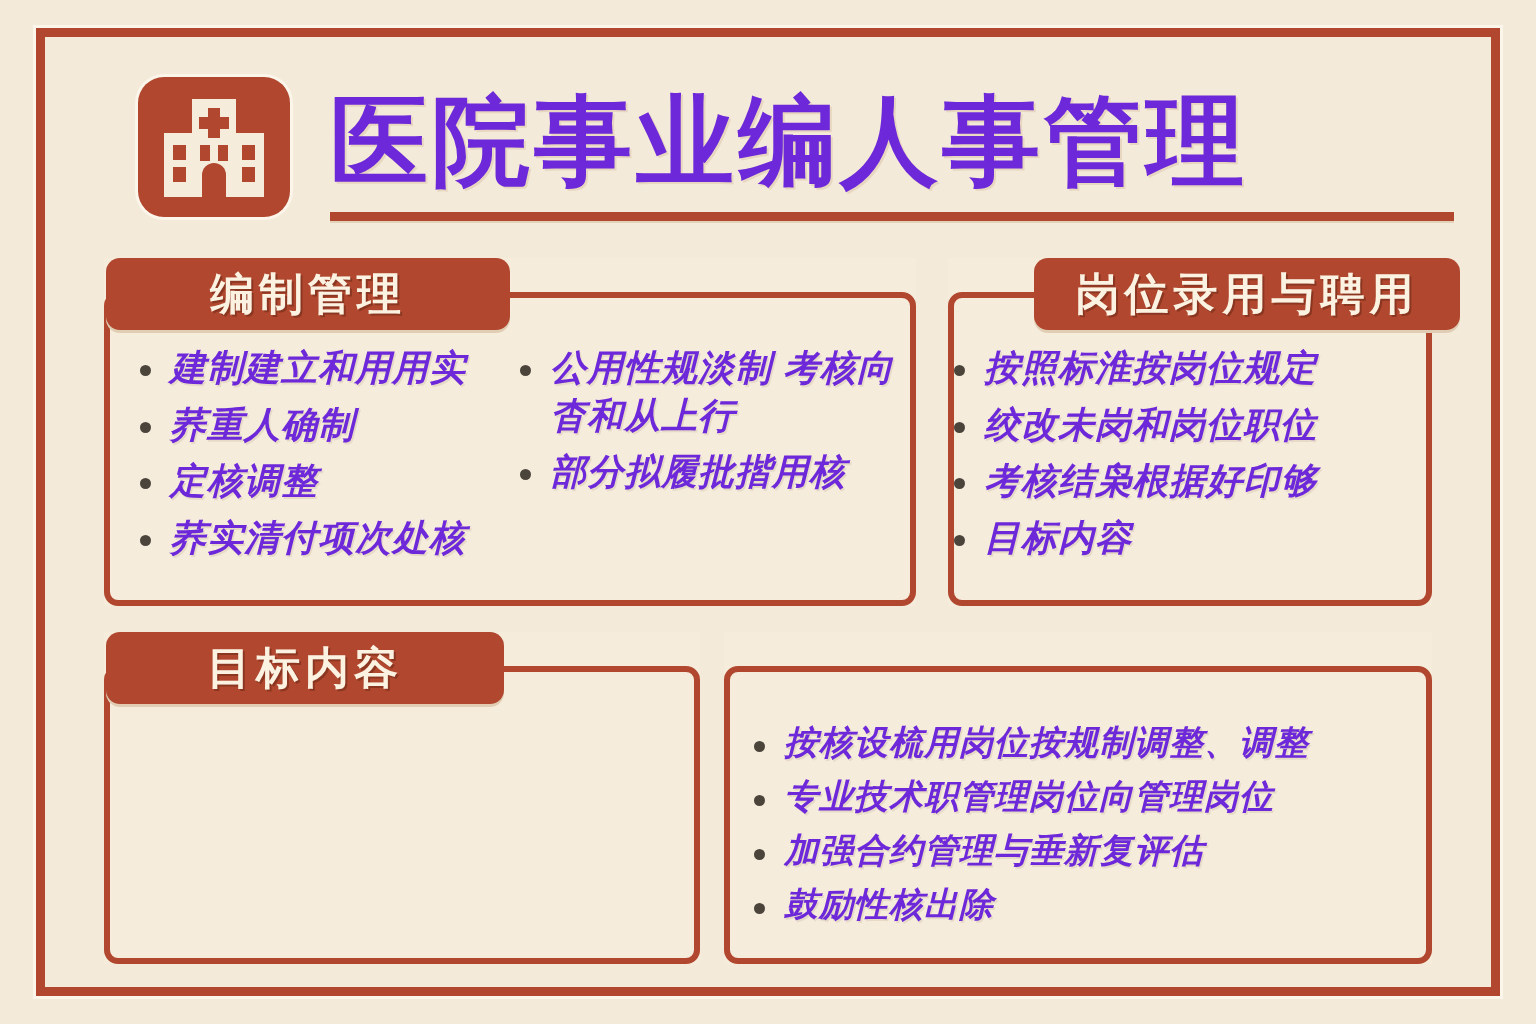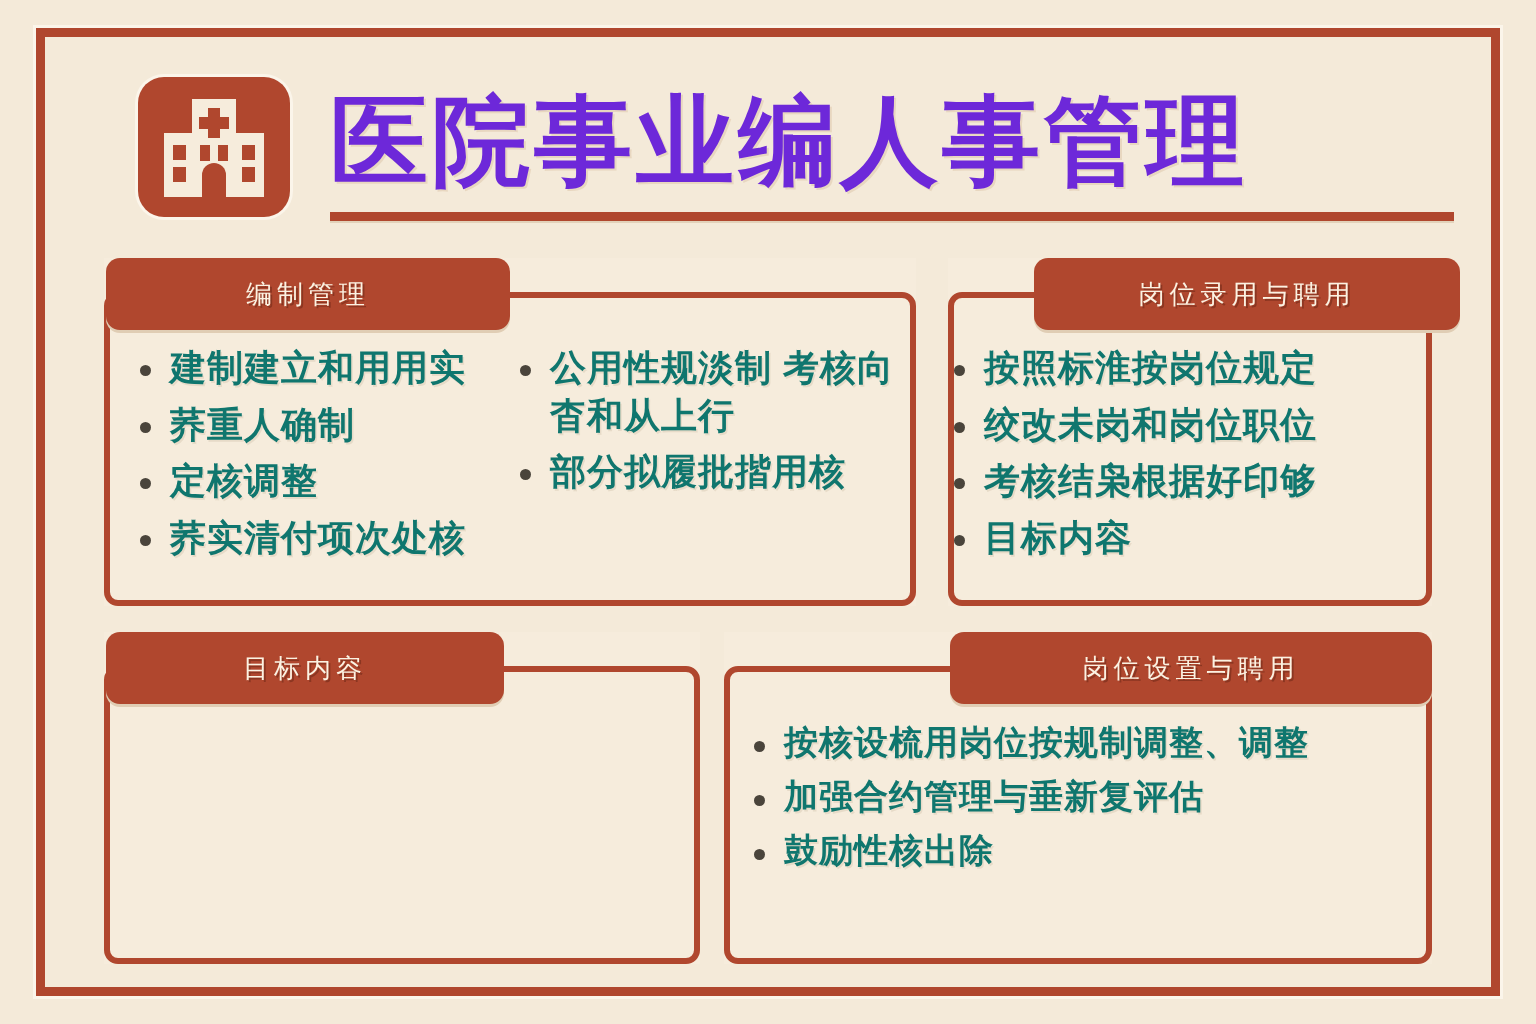--- a/index.html
+++ b/index.html
@@ -95,44 +95,45 @@
     background: #b0472e;
     border-radius: 14px;
     box-shadow: 0 3px 0 #e0cdb4;
     display: flex;
     align-items: center;
     justify-content: center;
     z-index: 4;
   }
   .card-head-label {
     color: #fbf2e2;
-    font-size: 26px;
-    font-weight: 400;
+    font-size: 44px;
+    font-weight: 700;
     letter-spacing: 5px;
     white-space: nowrap;
     text-shadow: 2px 2px 0 rgba(110,40,24,.55);
   }
   .card-list {
     position: absolute;
     z-index: 3;
     margin: 0;
     padding: 0;
     list-style: none;
   }
   .card-list li {
     position: relative;
-    color: #0f766e;
+    color: #6d28d9;
     font-size: 36px;
     line-height: 1.32;
     font-weight: 600;
     padding-left: 34px;
     margin-bottom: 9px;
     letter-spacing: 1px;
     white-space: nowrap;
     text-shadow: 1.5px 1.5px 0 #e7dbc8;
+    font-style: italic;
   }
   .card-list li.wrapped { white-space: normal; }
   .card-list li::before {
     content: "";
     position: absolute;
     left: 4px;
     top: 21px;
     width: 11px;
     height: 11px;
     border-radius: 50%;
@@ -233,23 +234,21 @@
 
   <section class="card" id="card-3">
     <div class="card-body"></div>
     <div class="card-head">
       <span class="card-head-label">目标内容</span>
     </div>
   </section>
 
   <section class="card" id="card-4">
     <div class="card-body"></div>
-    <div class="card-head">
-      <span class="card-head-label">岗位设置与聘用</span>
-    </div>
     <ul class="card-list col-left">
       <li>按核设梳用岗位按规制调整、调整</li>
+      <li>专业技术职管理岗位向管理岗位</li>
       <li>加强合约管理与垂新复评估</li>
       <li>鼓励性核出除</li>
     </ul>
   </section>
 
 </div>
 
 </body></html>

